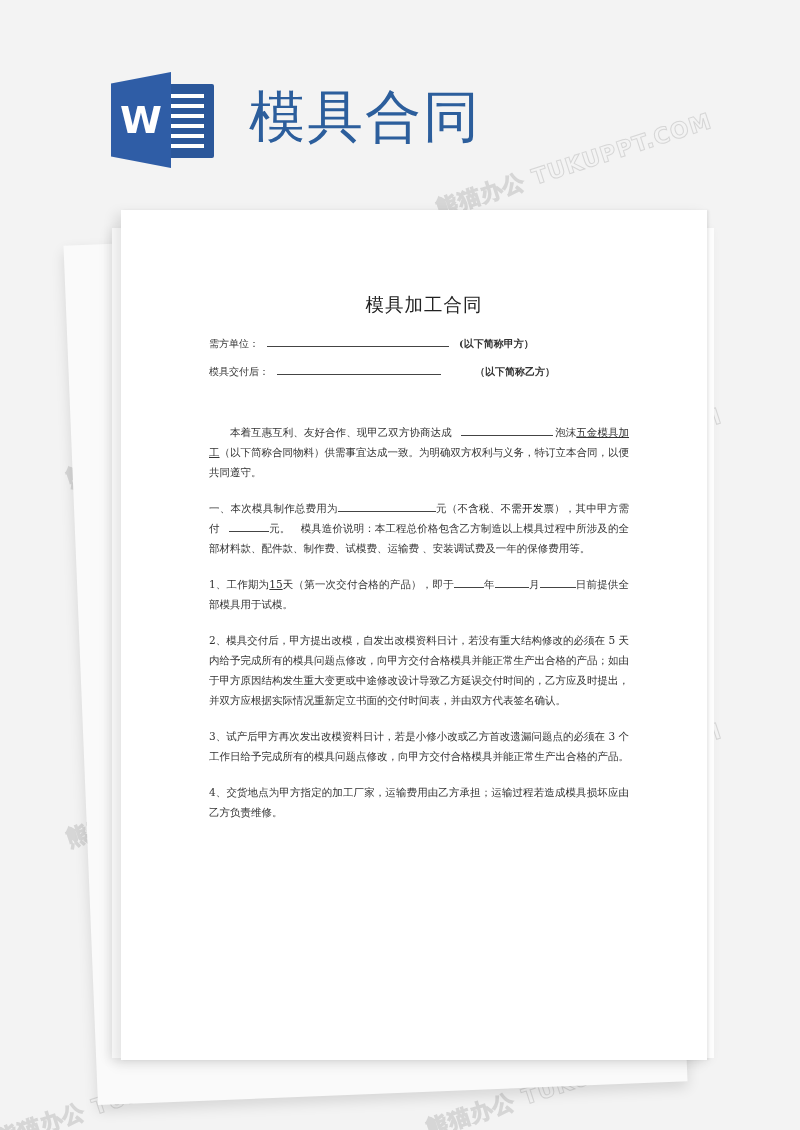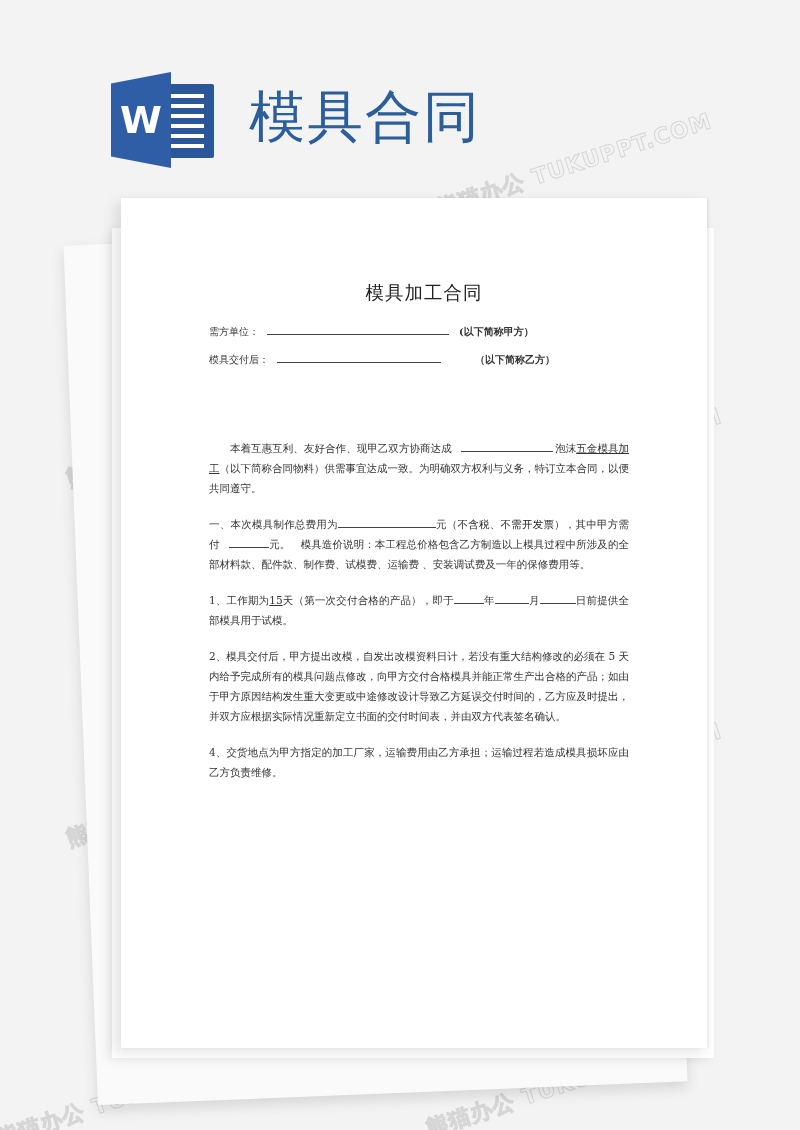--- a/index.html
+++ b/index.html
@@ -43,40 +43,40 @@
       background: #fafafa;
       transform: rotate(-2.3deg); transform-origin: left bottom;
       box-shadow: 0 6px 14px rgba(0,0,0,0.12);
     }
     .back-page-1 {
       position: absolute; left: 112px; top: 228px; width: 602px; height: 830px;
       background: #fdfdfd;
       box-shadow: -4px 2px 10px rgba(0,0,0,0.08);
     }
     .page {
-      position: absolute; left: 121px; top: 198px; width: 586px; height: 850px;
+      position: absolute; left: 121px; top: 210px; width: 586px; height: 850px;
       background: #ffffff;
       box-shadow: -6px 4px 12px rgba(0,0,0,0.10), 2px 0 2px rgba(0,0,0,0.06);
     }
 
     
     .doc-content {
       position: absolute; left: 88px; top: 82px; width: 420px;
       color: #333; font-size: 10.5px; line-height: 20px;
     }
     .doc-title {
       text-align: center; font-size: 18.5px; color: #222; letter-spacing: 1px;
       margin-bottom: 16px; line-height: 26px; padding-left: 10px;
     }
     .party-row { display: flex; align-items: baseline; height: 28px; font-size: 10px; gap: 8px; }
     .party-row .blank { display: inline-block; border-bottom: 1px solid #444; height: 12px; }
     .party-row .note { margin-left: 2px; font-weight: bold; }
     .para { margin-top: 0; text-align: justify; }
     .indent { text-indent: 2em; }
-    .gap-lg { margin-top: 60px; }
+    .gap-lg { margin-top: 32px; }
     .gap-md { margin-top: 16px; }
     .ul { text-decoration: underline; }
     .blank-inline { display: inline-block; border-bottom: 1px solid #444; height: 12px; vertical-align: baseline; }
     .bold { font-weight: normal; color: #222; }
 
     
     .wm {
       position: absolute; font-family: "DejaVu Sans", sans-serif; font-size: 22px;
       font-weight: bold; color: transparent;
       -webkit-text-stroke: 1px rgba(190,190,190,0.55);
@@ -141,17 +141,18 @@
         <span>一、本次模具制作总费用为</span><span class="blank-inline" style="width:98px"></span><span>元（</span><span class="bold">不含税、不需开发票</span><span>），其中甲方需付</span>
         <span class="blank-inline" style="width:40px; margin-left:6px"></span><span>元。</span>&nbsp;&nbsp;&nbsp;<span>模具造价说明：本工程总价格包含乙方制造以上模具过程中所涉及的全部材料款、配件款、制作费、试模费、运输费 、安装调试费及一年的保修费用等。</span>
       </div>
 
 
       <div class="para gap-md">
         <span>1、工作期为</span><span class="ul">15</span><span>天（第一次交付合格的产品），即于</span><span class="blank-inline" style="width:30px"></span><span>年</span><span class="blank-inline" style="width:34px"></span><span>月</span><span class="blank-inline" style="width:36px"></span><span>日前提供全部模具用于试模。</span>
       </div>
 
       <div class="para gap-md">2、模具交付后，甲方提出改模，自发出改模资料日计，若没有重大结构修改的必须在 5 天内给予完成所有的模具问题点修改，向甲方交付合格模具并能正常生产出合格的产品；如由于甲方原因结构发生重大变更或中途修改设计导致乙方延误交付时间的，乙方应及时提出，并双方应根据实际情况重新定立书面的交付时间表，并由双方代表签名确认。</div>
+      <div class="para gap-md">3、试产后甲方再次发出改模资料日计，若是小修小改或乙方首改遗漏问题点的必须在 3 个工作日给予完成所有的模具问题点修改，向甲方交付合格模具并能正常生产出合格的产品。</div>
       <div class="para gap-md">4、交货地点为甲方指定的加工厂家，运输费用由乙方承担；运输过程若造成模具损坏应由乙方负责维修。</div>
 
     </div>
   </div>
 </div>
 
 </body></html>

